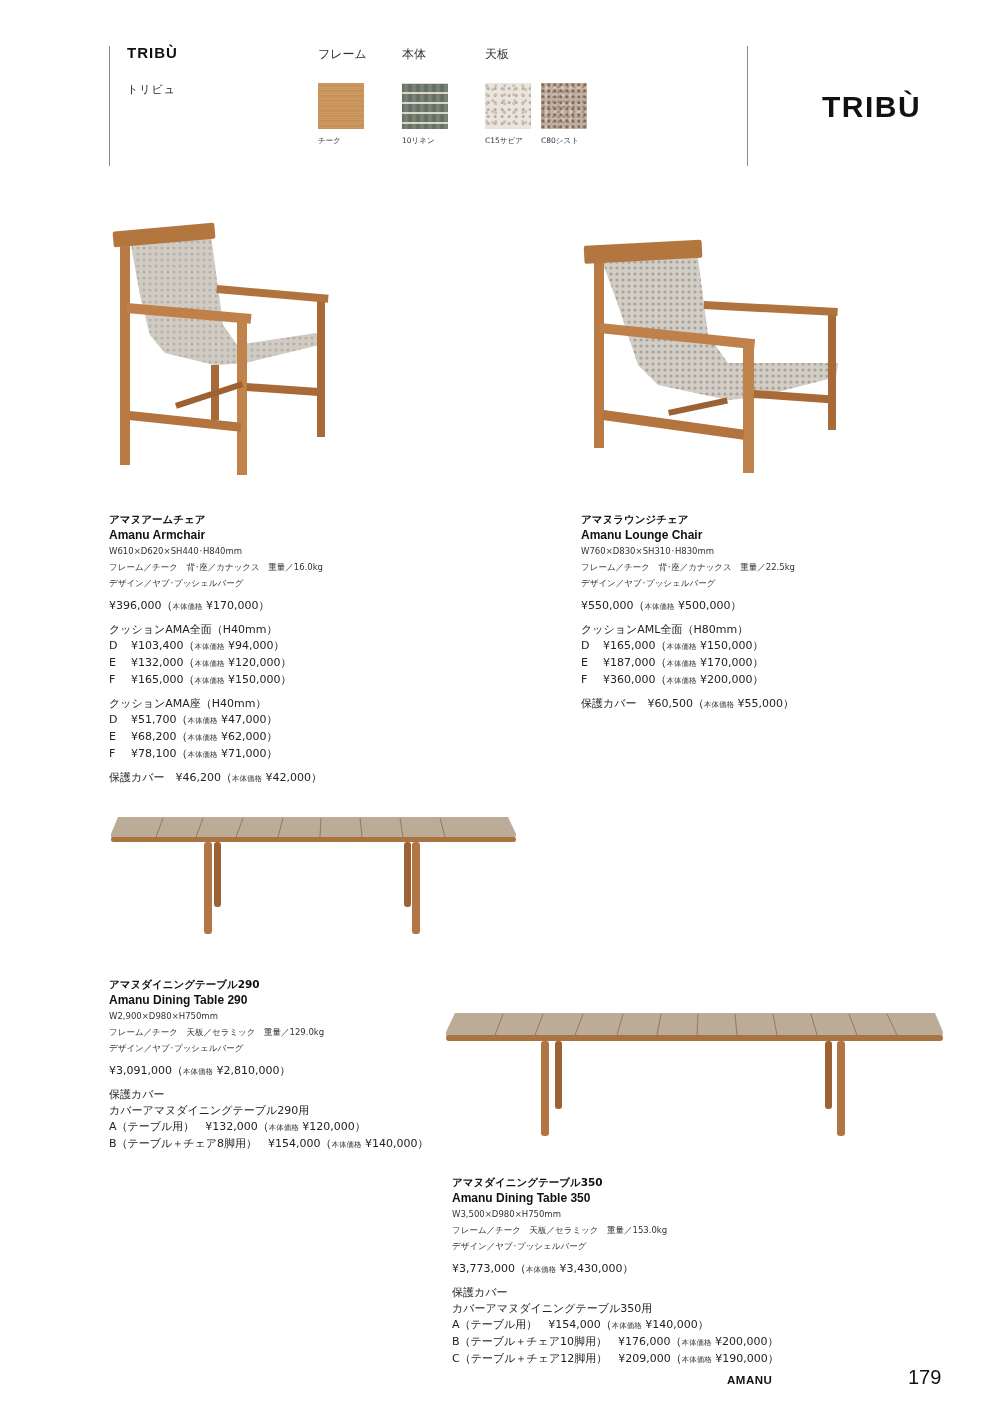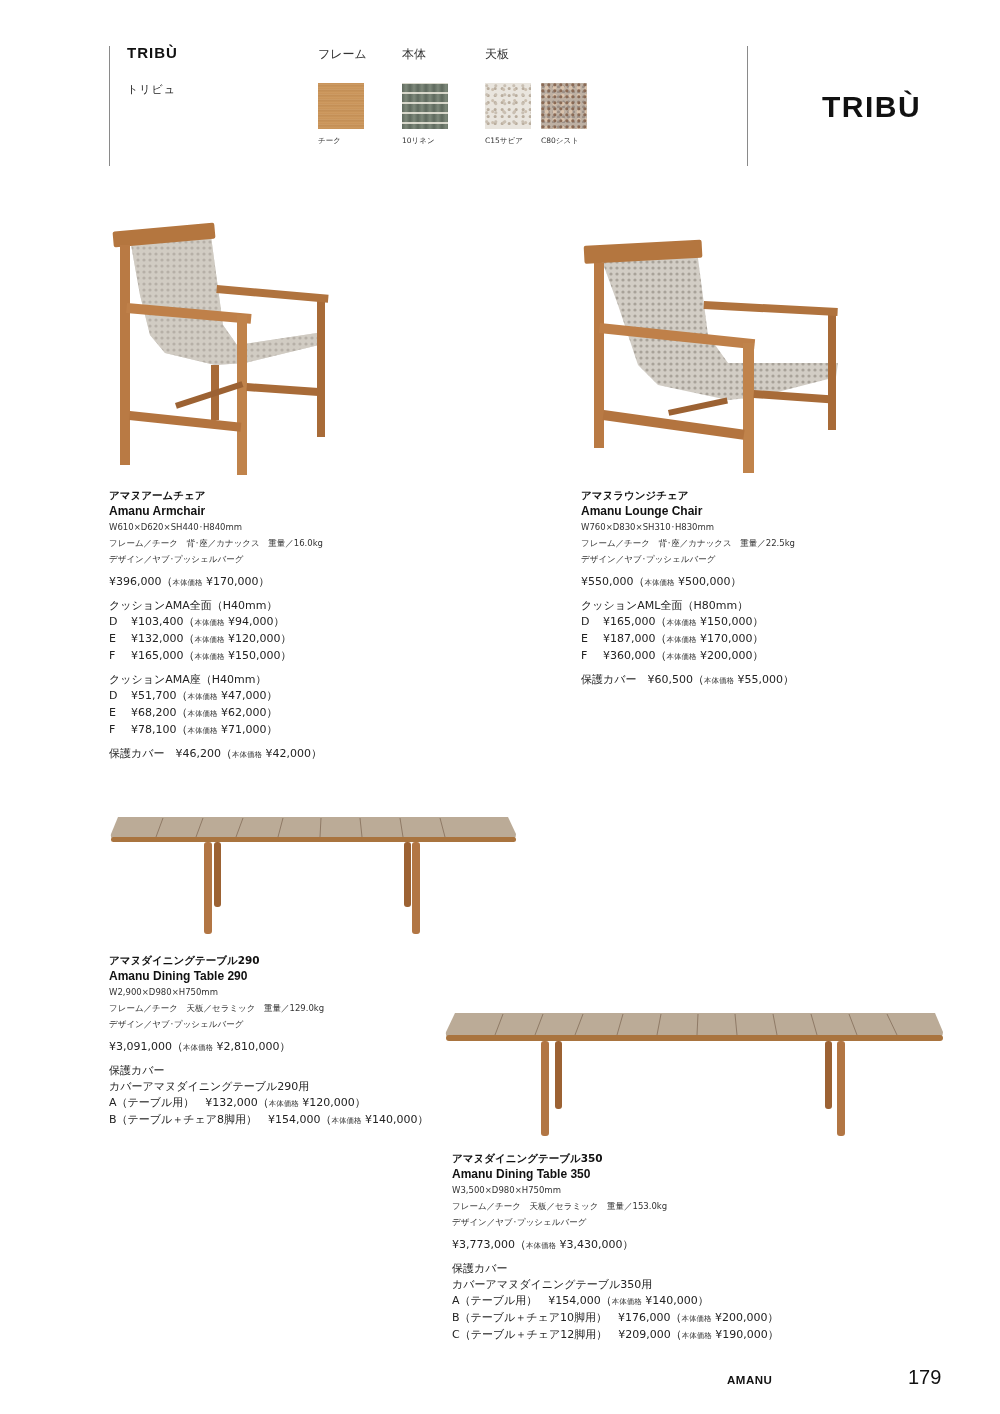--- a/index.html
+++ b/index.html
@@ -11,21 +11,21 @@
   .vline { position: absolute; width: 1px; background: #8a8a8a; }
   .brand-small { font-family: "Liberation Sans", sans-serif; font-weight: bold; font-size: 15px; letter-spacing: 1px; color: #111; }
   .brand-kana { font-size: 11px; color: #222; letter-spacing: 1px; }
   .mat-head { font-size: 12px; color: #333; }
   .swatch { position: absolute; width: 46px; height: 46px; }
   .sw-label { position: absolute; font-size: 7.5px; color: #333; white-space: nowrap; }
   .brand-big { font-family: "Liberation Sans", sans-serif; font-weight: bold; font-size: 30px; letter-spacing: 1.5px; color: #111; }
 
   
   .pblock { position: absolute; font-size: 10.5px; line-height: 16px; color: #222; }
-  .pblock .jp-name { font-weight: bold; font-size: 10.5px; color: #111; }
+  .pblock .jp-name { font-weight: bold; font-size: 10.5px; color: #111; margin-top: 24px; }
   .pblock .en-name { font-family: "Liberation Sans", sans-serif; font-weight: bold; font-size: 12px; color: #111; line-height: 16px; }
   .pblock .small { font-size: 8.5px; line-height: 16px; color: #333; }
   .pblock .price { font-size: 11px; line-height: 16px; margin-top: 7px; }
   .pblock .tiny { font-size: 7.5px; color: #333; }
   .pblock .group-title { margin-top: 7px; font-size: 11px; }
   .pblock .row { font-size: 11px; white-space: nowrap; }
   .pblock .grade { display: inline-block; width: 22px; }
   .pblock .gap { margin-top: 7px; }
 
   

